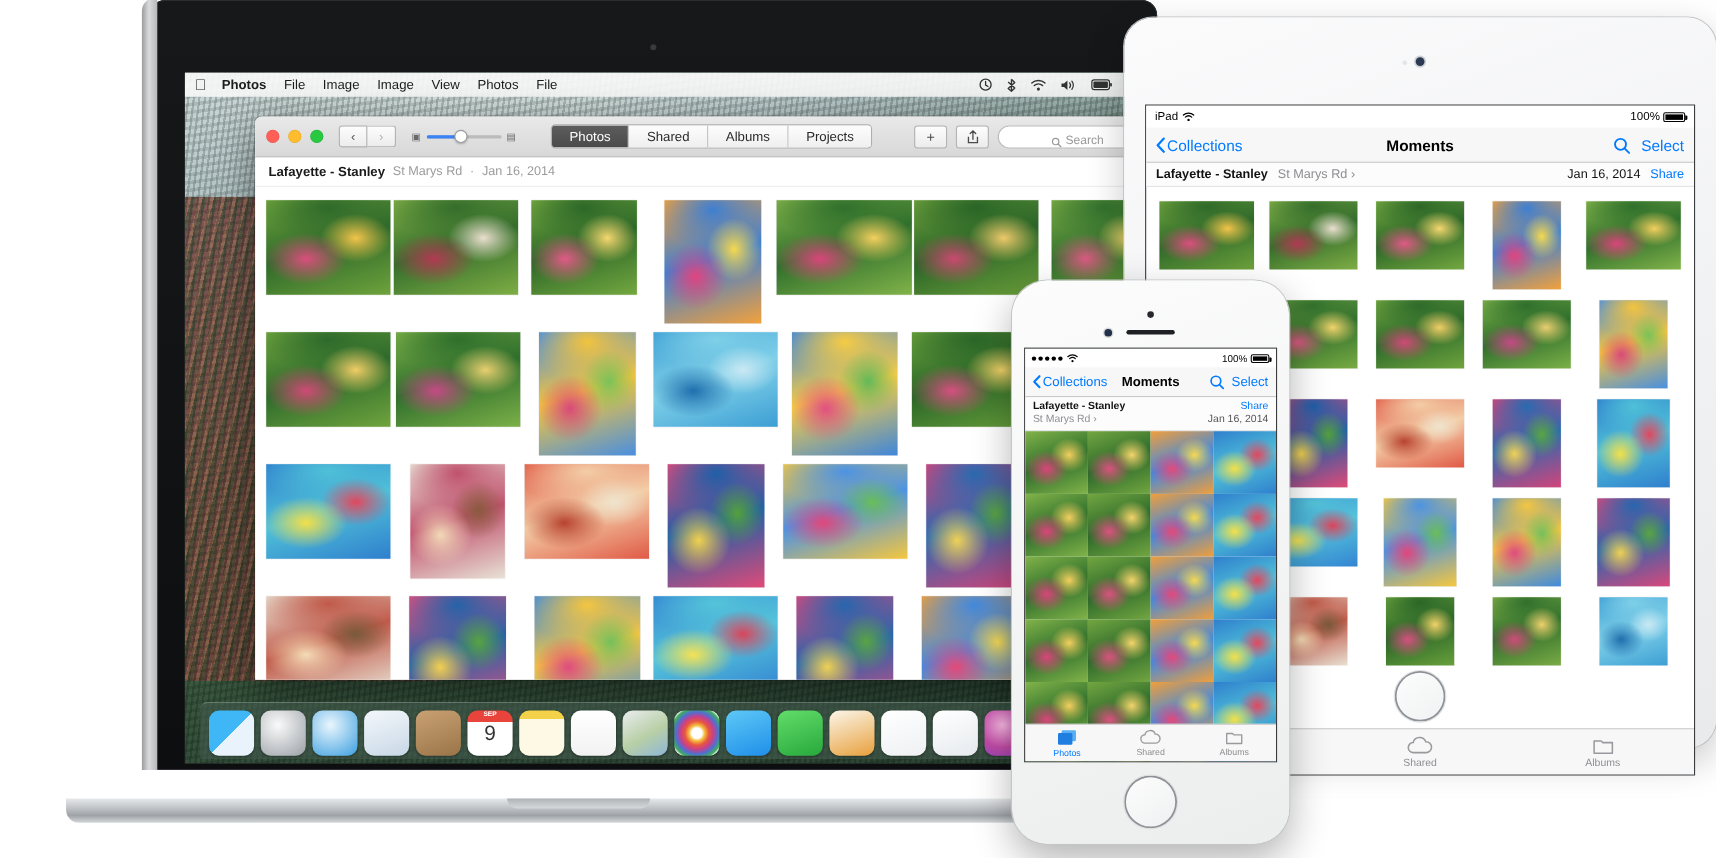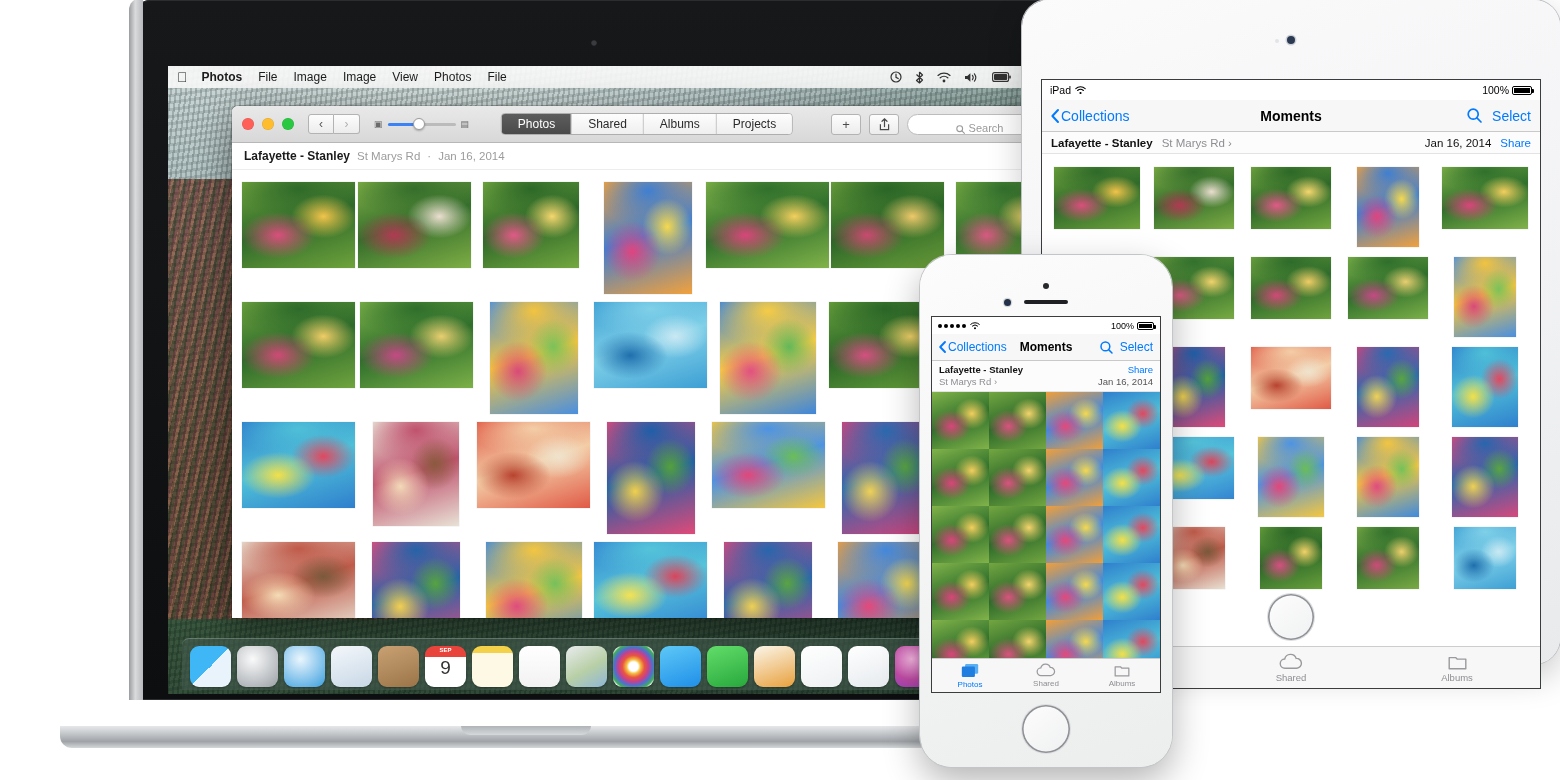--- a/index.html
+++ b/index.html
@@ -151,21 +151,21 @@
     background:linear-gradient(180deg,#e6e8ea 0%,#c4c7ca 35%,#9fa3a7 70%,#d5d8da 100%);
     border-radius:0 0 12px 12px;
   }
   .mb-notch{
     position:absolute; left:50%; transform:translateX(-50%); top:726px;
     width:130px; height:9px; background:linear-gradient(180deg,#b0b4b7,#d6d9db);
     border-radius:0 0 10px 10px;
   }
 
   
-  #ipad{ position:absolute; left:1022px; top:0; width:538px; height:664px; }
+  #ipad{ position:absolute; left:1022px; top:16px; width:538px; height:664px; }
   .pad-body{
     position:absolute; inset:0; background:linear-gradient(160deg,#fbfbfc,#e9eaec);
     border-radius:26px; box-shadow:0 0 0 1px #bfc2c5, 0 12px 34px rgba(0,0,0,.22);
   }
   .pad-cam{ position:absolute; left:50%; top:36px; margin-left:-4px; width:8px; height:8px;
     border-radius:50%; background:#2b3a52; box-shadow:0 0 0 1.5px #cfd2d6; }
   .pad-cam2{ position:absolute; left:50%; top:39px; margin-left:-16px; width:4px; height:4px;
     border-radius:50%; background:#e2e4e6; }
   .pad-screen{
     position:absolute; left:20px; top:80px; right:20px; height:608px; background:#fff;
@@ -185,21 +185,21 @@
   .batt{ width:20px; height:9px; border:1px solid #000; border-radius:2px; position:relative; }
   .batt i{ position:absolute; inset:1px; background:#000; }
   .batt:after{ content:""; position:absolute; right:-3px; top:2.5px; width:2px; height:4px;
     background:#000; border-radius:0 1px 1px 0; }
   .ios-nav{
     height:32px; display:flex; align-items:center; padding:0 9px; position:relative;
     background:#f7f7f7; border-bottom:1px solid #c9c9c9;
   }
   .ios-back{ color:#007aff; font-size:14px; display:flex; align-items:center; gap:2px; }
   .ios-title{ position:absolute; left:50%; transform:translateX(-50%); font-size:14px; font-weight:bold; color:#000; }
-  .ios-nav-right{ margin-left:auto; display:flex; align-items:center; gap:10px; color:#007aff; font-size:14px; }
+  .ios-nav-right{ margin-left:auto; display:flex; align-items:flex-end; gap:10px; color:#007aff; font-size:14px; }
   .moment-hdr{
     height:22px; display:flex; align-items:center; padding:0 9px;
     background:#fcfcfc; border-bottom:1px solid #e3e3e3; font-size:11.5px;
   }
   .mh-name{ font-weight:bold; color:#111; }
   .mh-loc{ color:#8e8e93; margin-left:9px; }
   .mh-right{ margin-left:auto; display:flex; align-items:center; gap:9px; }
   .mh-date{ color:#111; }
   .mh-share{ color:#007aff; }
   .pad-grid{ padding:8px 6px; }

